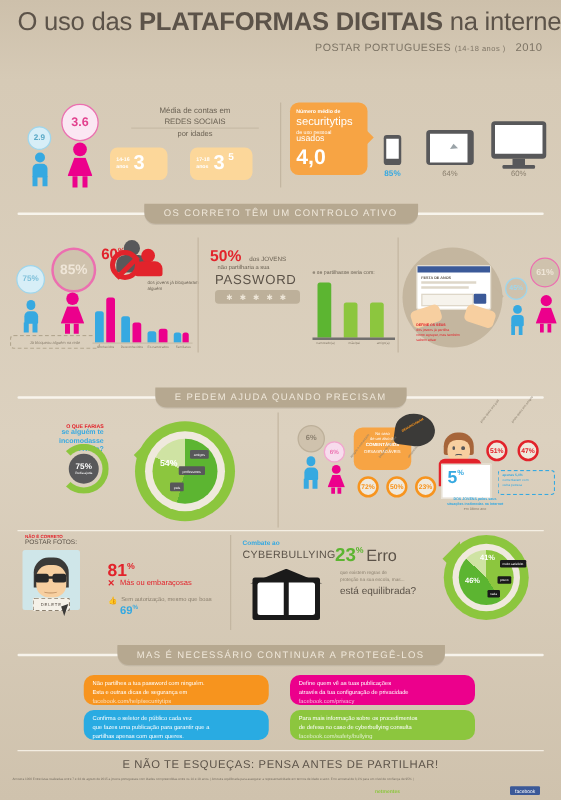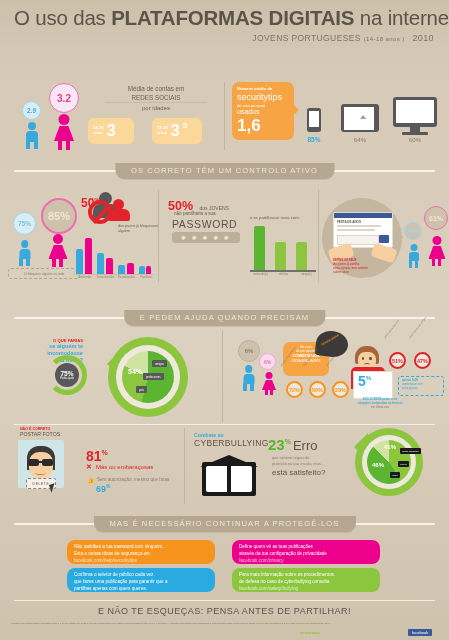--- a/index.html
+++ b/index.html
@@ -52,33 +52,33 @@
 </style>
 </head>
 <body>
 
 <div class="page">
 
   <div class="title">
     <span>O uso das </span><b>PLATAFORMAS DIGITAIS</b><span> na internet</span>
   </div>
   <div class="subtitle">
-    <span>JOVENS PORTUGUESES</span>
+    <span>POSTAR PORTUGUESES</span>
     <span class="small">(14-18 anos )</span>
     <span class="year">2010</span>
   </div>
 
 
   <div class="vdiv" style="left:224px;top:82px;height:68px"></div>
 
   <div class="pin" style="left:22px;top:101px;width:19px;height:19px;background:#d7eef7;border:1.2px solid #9fd6ec;color:#5aa9c6;font-size:6.5px">
     <span>2.9</span>
   </div>
   <div class="pin" style="left:49px;top:83px;width:30px;height:30px;background:#fbe7f3;border:1.6px solid #ec6fb0;color:#e2418e;font-size:10px">
-    <span>3.2</span>
+    <span>3.6</span>
   </div>
 
   <div class="person" style="left:23px;top:122px;width:18px;height:27px">
     <div class="head" style="width:8px;height:8px;background:#36a9e1"></div>
     <div class="body" style="top:9px;width:12px;height:11px;background:#36a9e1;border-radius:4px 4px 1px 1px"></div>
     <div style="position:absolute;left:3px;top:19px;width:4px;height:8px;background:#36a9e1"></div>
     <div style="position:absolute;left:11px;top:19px;width:4px;height:8px;background:#36a9e1"></div>
   </div>
   <div class="person" style="left:52px;top:114px;width:24px;height:36px">
     <div class="head" style="width:11px;height:11px;background:#ec008c"></div>
@@ -110,21 +110,21 @@
     </div>
     <div style="font-size:16px;color:#fff;font-weight:bold;line-height:1">3</div>
     <div style="font-size:8px;color:#fff;font-weight:bold;align-self:flex-start;margin-top:3px">5</div>
   </div>
 
   <div class="callout" style="left:232px;top:82px;width:62px;height:58px;padding:4px 5px">
     <div style="font-size:4.2px;font-weight:bold;line-height:1.3">Número médio de</div>
     <div style="font-size:9px;line-height:1.15;margin-top:1px">securitytips</div>
     <div style="font-size:4.2px;line-height:1.3">de uso pessoal</div>
     <div style="font-size:7px;line-height:1.2">usados</div>
-    <div style="font-size:17px;font-weight:bold;line-height:1;margin-top:0px">1,6</div>
+    <div style="font-size:17px;font-weight:bold;line-height:1;margin-top:0px">4,0</div>
   </div>
   <div style="position:absolute;left:293px;top:104px;width:0;height:0;border:6px solid transparent;border-left-color:#f7a444"></div>
 
   <div style="position:absolute;left:307px;top:108px;width:14px;height:24px;background:#58585a;border-radius:2.5px">
     <div style="position:absolute;left:1.6px;top:3.2px;width:10.8px;height:16px;background:#fff"></div>
   </div>
   <div style="position:absolute;left:300px;top:136px;width:28px;text-align:center;font-size:6.5px;color:#36a9e1;font-weight:bold">85%</div>
 
   <div style="position:absolute;left:341px;top:104px;width:38px;height:28px;background:#58585a;border-radius:3px">
     <div style="position:absolute;left:3px;top:2.5px;width:30px;height:23px;background:#fff"></div>
@@ -160,21 +160,21 @@
   <div class="person" style="left:46px;top:234px;width:24px;height:33px">
     <div class="head" style="width:10px;height:10px;background:#ec008c"></div>
     <div class="body" style="top:11px;width:19px;height:14px;background:#ec008c;clip-path:polygon(28% 0,72% 0,100% 100%,0 100%)"></div>
     <div style="position:absolute;left:6px;top:25px;width:3.6px;height:8px;background:#ec008c"></div>
     <div style="position:absolute;left:13px;top:25px;width:3.6px;height:8px;background:#ec008c"></div>
   </div>
   <div style="position:absolute;left:8px;top:268px;width:70px;height:9px;border:1px dashed #b0a punkt;border:1px dashed #b2a68f;border-radius:3px;
               font-size:3.2px;color:#8a7f6e;display:flex;align-items:center;justify-content:center">Já bloqueou alguém na rede</div>
 
   <div style="position:absolute;left:81px;top:196px;font-size:12px;font-weight:bold;color:#e2232b">
-    <span>50</span><span style="font-size:6px;vertical-align:super">%</span>
+    <span>60</span><span style="font-size:6px;vertical-align:super">%</span>
   </div>
   <div style="position:absolute;left:99px;top:192px;width:13px;height:13px;background:#58585a;border-radius:50%"></div>
   <div style="position:absolute;left:93px;top:204px;width:25px;height:14px;background:#58585a;border-radius:7px 7px 2px 2px"></div>
   <div style="position:absolute;left:113px;top:199px;width:11px;height:11px;background:#e2232b;border-radius:50%"></div>
   <div style="position:absolute;left:108px;top:209px;width:22px;height:12px;background:#e2232b;border-radius:6px 6px 2px 2px"></div>
   <div style="position:absolute;left:88px;top:200px;width:24px;height:24px;border:4px solid #e2232b;border-radius:50%;box-sizing:border-box">
     <div style="position:absolute;left:-2px;top:8px;width:24px;height:4px;background:#e2232b;transform:rotate(-45deg)"></div>
   </div>
   <div style="position:absolute;left:118px;top:224px;width:55px;font-size:3.6px;line-height:1.35;color:#6b6254">
     <div>dos jovens já bloquearam</div>
@@ -415,21 +415,21 @@
     <div style="position:absolute;left:29px;top:4px;width:21px;height:26px;background:#fff;border-radius:0 2px 2px 0"></div>
   </div>
 
   <div style="position:absolute;left:268px;top:436px">
     <span style="font-size:15px;font-weight:bold;color:#5cb531">23</span><span style="font-size:7px;vertical-align:super;color:#5cb531;font-weight:bold">%</span><span style="font-size:13px;color:#5b5248;margin-left:2px">Erro</span>
   </div>
   <div style="position:absolute;left:272px;top:456px;width:90px;font-size:3.8px;line-height:1.45;color:#8a7f6e">
     <div>que existem regras de</div>
     <div>proteção na sua escola, mas...</div>
   </div>
-  <div style="position:absolute;left:272px;top:468px;font-size:8px;color:#5b5248">está satisfeito?</div>
+  <div style="position:absolute;left:272px;top:468px;font-size:8px;color:#5b5248">está equilibrada?</div>
 
   <div style="position:absolute;left:340px;top:433px;width:0;height:0;border:14px solid transparent;border-right-color:#8cc63e"></div>
   <div style="position:absolute;left:355px;top:428px;width:68px;height:68px;background:#8cc63e;border-radius:50%"></div>
   <div style="position:absolute;left:362px;top:435px;width:54px;height:54px;background:#efe9dd;border-radius:50%"></div>
   <div style="position:absolute;left:367px;top:440px;width:44px;height:44px;border-radius:50%;
               background:conic-gradient(#8cc63e 0 41%, #5cb531 41% 87%, #cfe3a3 87% 100%)"></div>
   <div style="position:absolute;left:384px;top:444px;font-size:6px;font-weight:bold;color:#fff">41%</div>
   <div style="position:absolute;left:372px;top:462px;font-size:6px;font-weight:bold;color:#fff">46%</div>
   <div style="position:absolute;left:400px;top:448px;height:6px;padding:0 2px;background:#1a1a1a;font-size:2.5px;color:#fff;
               display:flex;align-items:center;border-radius:1px">muito satisfeito</div>

